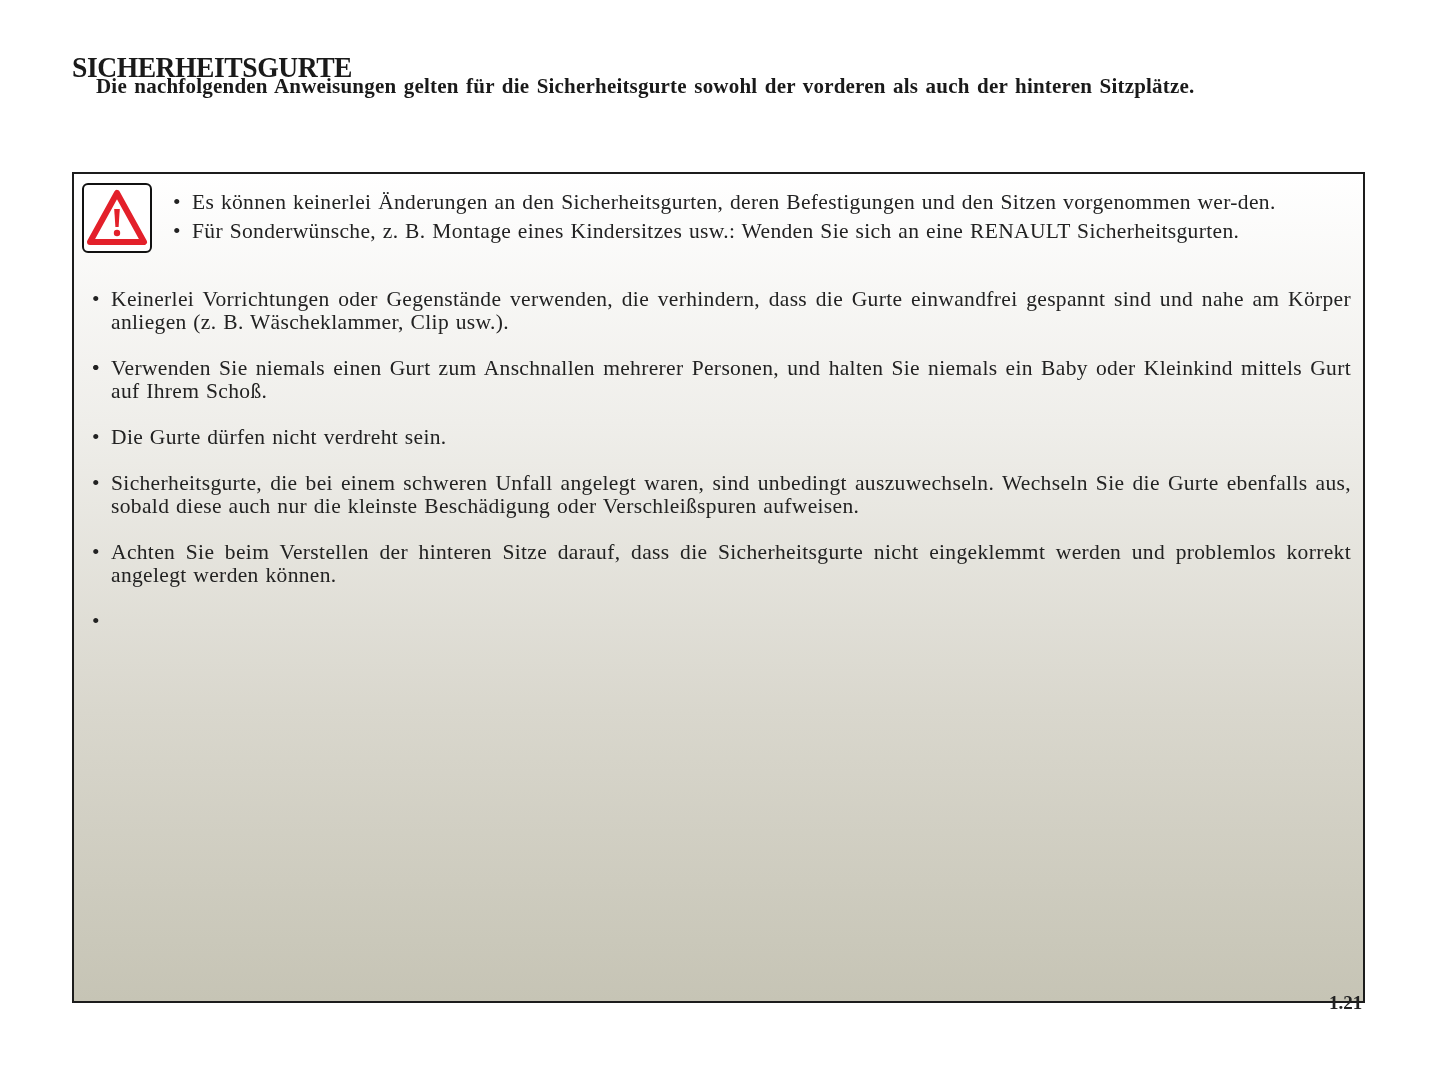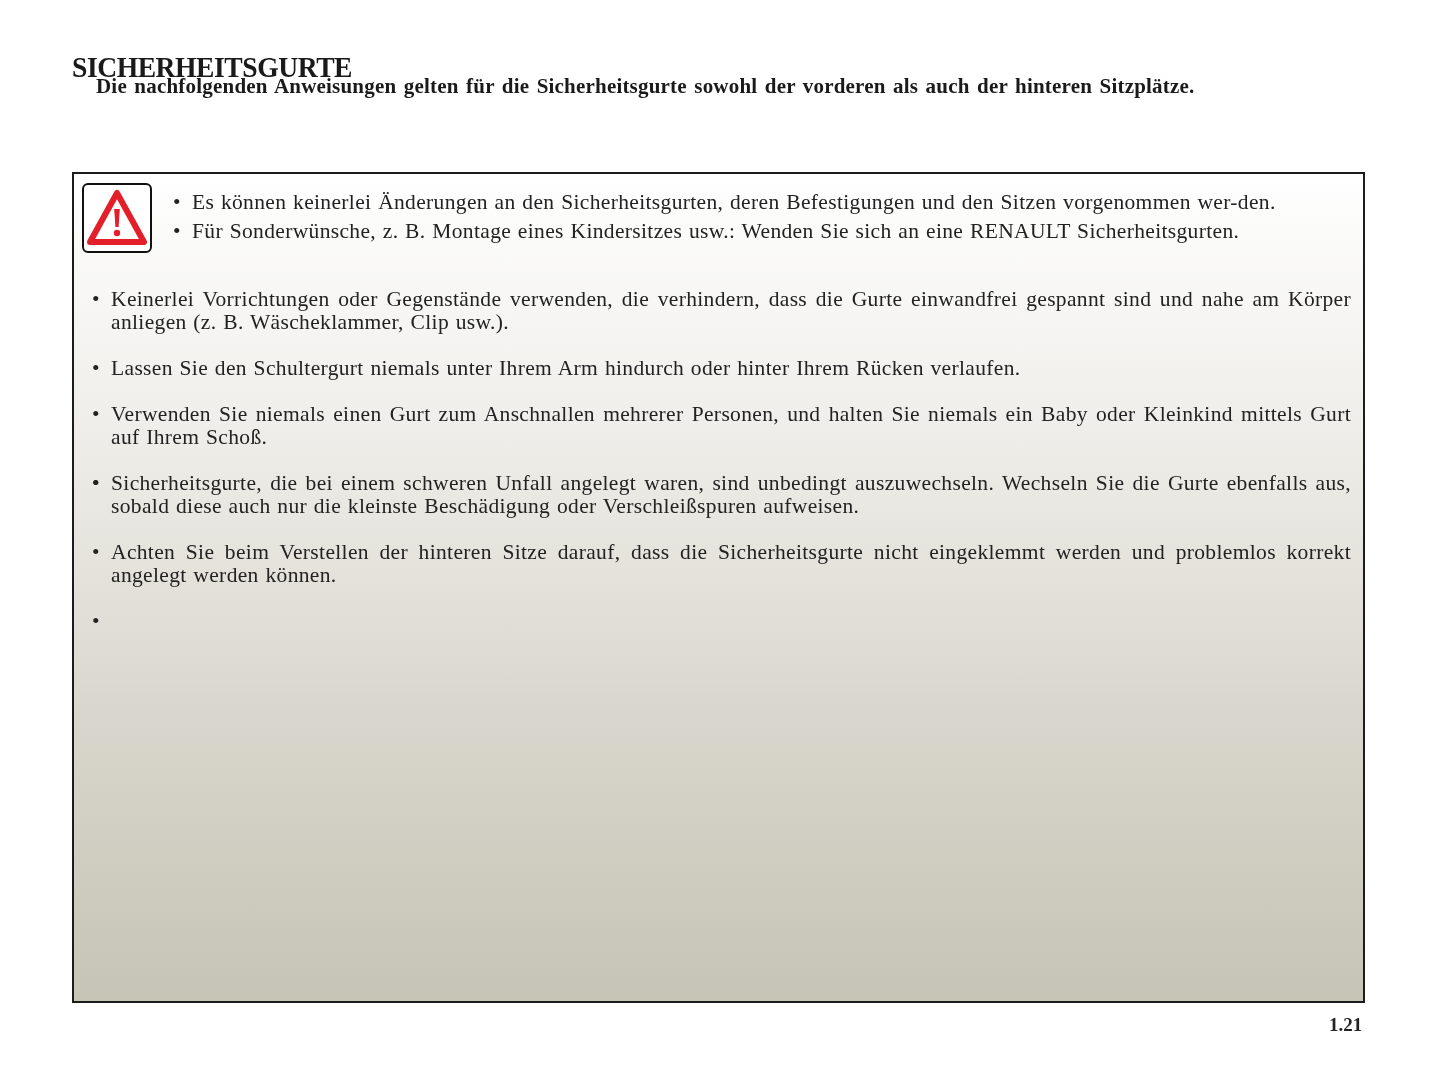--- a/index.html
+++ b/index.html
@@ -103,21 +103,21 @@
       left: 37px;
       top: 114px;
       width: 1240px;
     }
     .main-list .item {
       margin-bottom: 23px;
     }
     .page-number {
       position: absolute;
       left: 1329px;
-      top: 1014px;
+      top: 992px;
       font-family: "Liberation Serif", serif;
       font-weight: bold;
       font-size: 19px;
       color: #222;
     }
   </style>
 </head>
 <body>
 
 <h1 class="page-title">SICHERHEITSGURTE</h1>
@@ -143,28 +143,28 @@
     </li>
   </ul>
 
   <ul class="list main-list">
     <li class="item">
       <span class="bullet">•</span>
       <span>Keinerlei Vorrichtungen oder Gegenstände verwenden, die verhindern, dass die Gurte einwandfrei gespannt sind und nahe am Körper anliegen (z. B. Wäscheklammer, Clip usw.).</span>
     </li>
     <li class="item">
       <span class="bullet">•</span>
-      <span>Lassen Sie den Schultergurt niemals unter Ihrem Arm hindurch oder hinter Ihrem Rücken verlaufen.</span>
     </li>
     <li class="item">
       <span class="bullet">•</span>
       <span>Verwenden Sie niemals einen Gurt zum Anschnallen mehrerer Personen, und halten Sie niemals ein Baby oder Kleinkind mittels Gurt auf Ihrem Schoß.</span>
     </li>
     <li class="item">
       <span class="bullet">•</span>
+      <span>Die Gurte dürfen nicht verdreht sein.</span>
     </li>
     <li class="item">
       <span class="bullet">•</span>
       <span>Sicherheitsgurte, die bei einem schweren Unfall angelegt waren, sind unbedingt auszuwechseln. Wechseln Sie die Gurte ebenfalls aus, sobald diese auch nur die kleinste Beschädigung oder Verschleißspuren aufweisen.</span>
     </li>
     <li class="item">
       <span class="bullet">•</span>
       <span>Achten Sie beim Verstellen der hinteren Sitze darauf, dass die Sicherheitsgurte nicht eingeklemmt werden und problemlos korrekt angelegt werden können.</span>
     </li>
     <li class="item">

